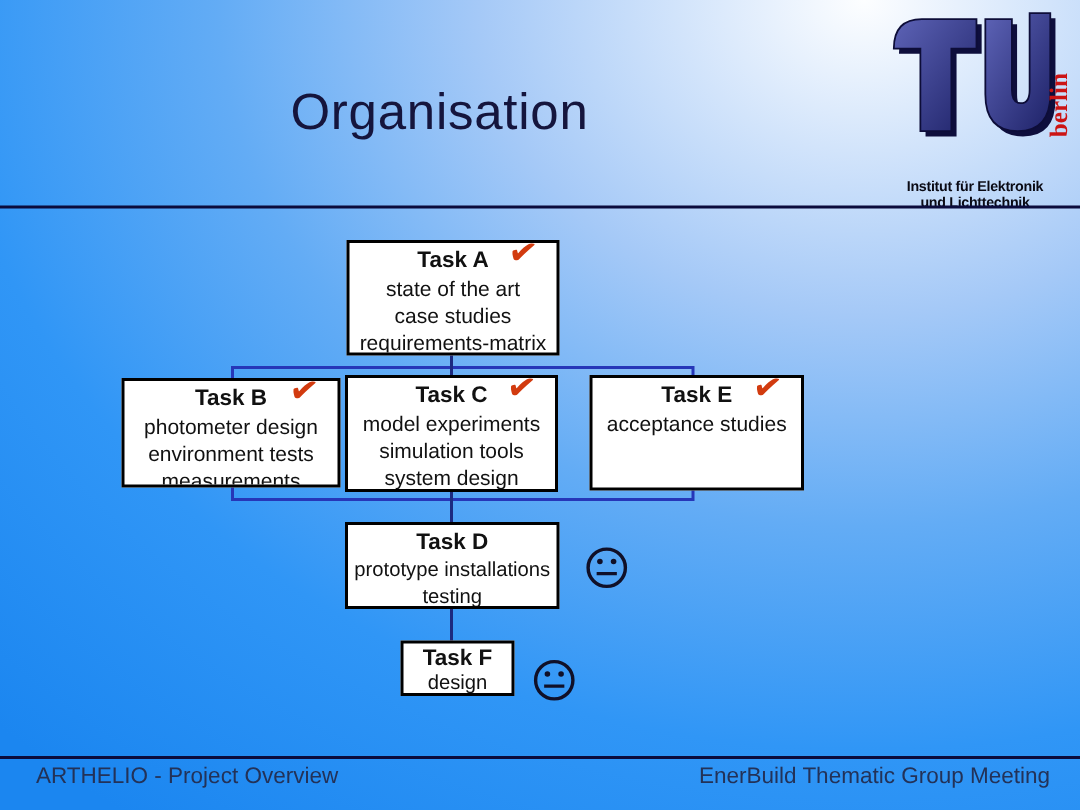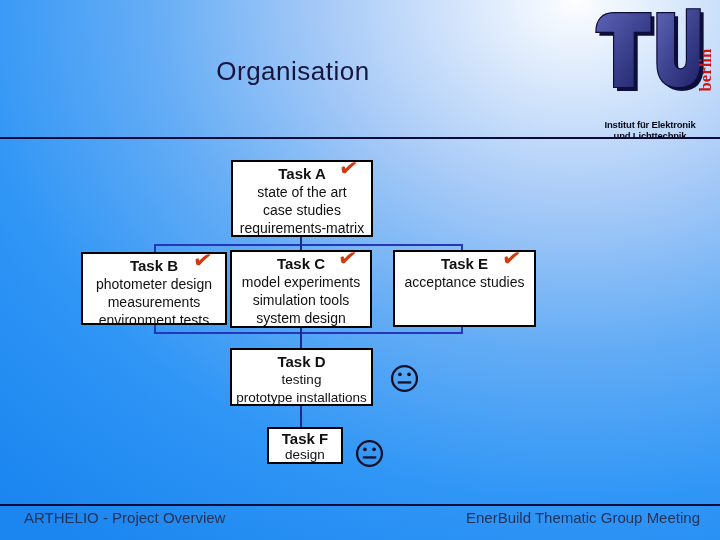--- a/index.html
+++ b/index.html
@@ -7,21 +7,21 @@
 
   .slide{
     position:relative;width:720px;height:540px;overflow:hidden;
     background:#4a9ef5;
     background-image:radial-gradient(ellipse 115% 125% at 80% 0%,
       #fdfeff 0%, #d2e4fb 15%, #a5c9f7 31%, #63acf5 52%, #3096f6 74%, #1b86f0 100%);
   }
 
   .slide-title{
     position:absolute;left:60px;top:56px;width:466px;
-    text-align:center;font-size:26px;color:#15153d;letter-spacing:.5px;
+    text-align:center;font-size:34px;color:#15153d;letter-spacing:.5px;
   }
 
   .rule{position:absolute;left:0;width:720px;height:2px;background:#0b0b3c;}
   .rule-header{top:137px;}
   .rule-footer{top:504px;}
 
   
   .logo{position:absolute;top:6px;right:4px;width:132px;height:128px;}
   .logo-graphic{position:absolute;top:2px;right:4px;width:124px;height:96px;}
   .logo-caption{position:absolute;top:113px;left:0;width:132px;text-align:center;
@@ -106,42 +106,42 @@
     <div class="task-title">Task A</div>
     <div>state of the art</div>
     <div>case studies</div>
     <div>requirements-matrix</div>
   </div>
 
   <div class="task-box" id="task-b">
     <span class="check">✔</span>
     <div class="task-title">Task B</div>
     <div>photometer design</div>
+    <div>environment tests</div>
     <div>measurements</div>
-    <div>environment tests</div>
   </div>
 
   <div class="task-box" id="task-c">
     <span class="check">✔</span>
     <div class="task-title">Task C</div>
     <div>model experiments</div>
     <div>simulation tools</div>
     <div>system design</div>
   </div>
 
   <div class="task-box" id="task-e">
     <span class="check">✔</span>
     <div class="task-title">Task E</div>
     <div>acceptance studies</div>
   </div>
 
   <div class="task-box" id="task-d">
     <div class="task-title">Task D</div>
+    <div>prototype installations</div>
     <div>testing</div>
-    <div>prototype installations</div>
   </div>
 
   <div class="task-box" id="task-f">
     <div class="task-title">Task F</div>
     <div>design</div>
     <div>user guide</div>
   </div>
 
   <svg class="face" id="face-d" viewBox="0 0 28 28" width="29" height="29">
     <circle cx="14" cy="14" r="12" fill="none" stroke="#101028" stroke-width="2.2"></circle>

